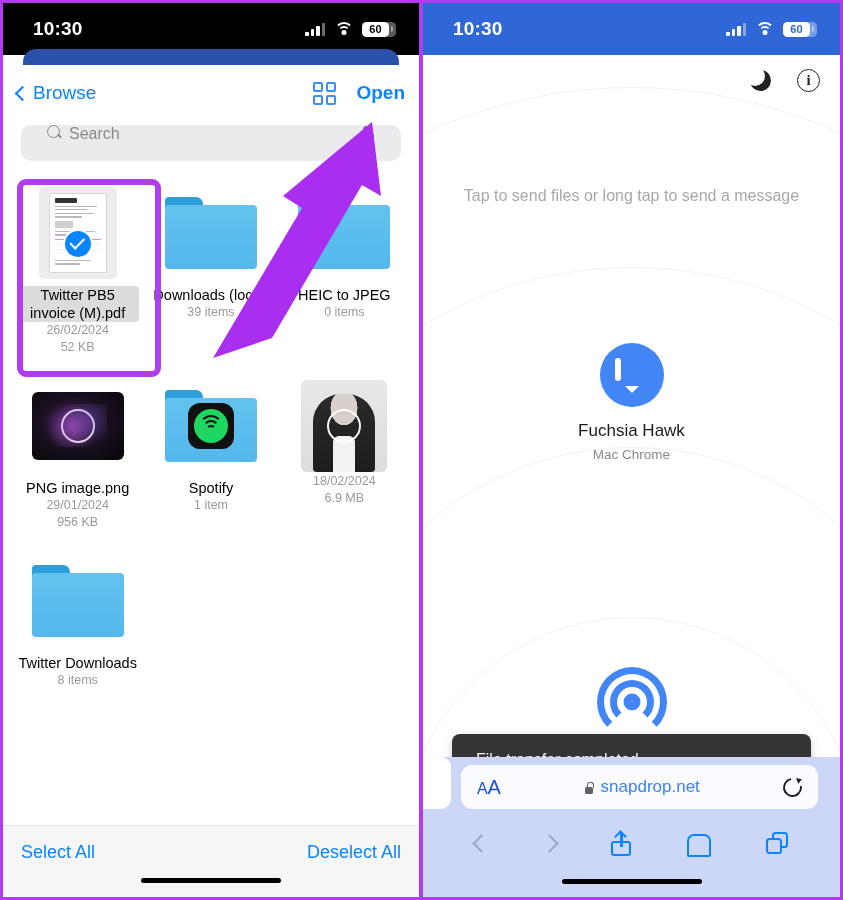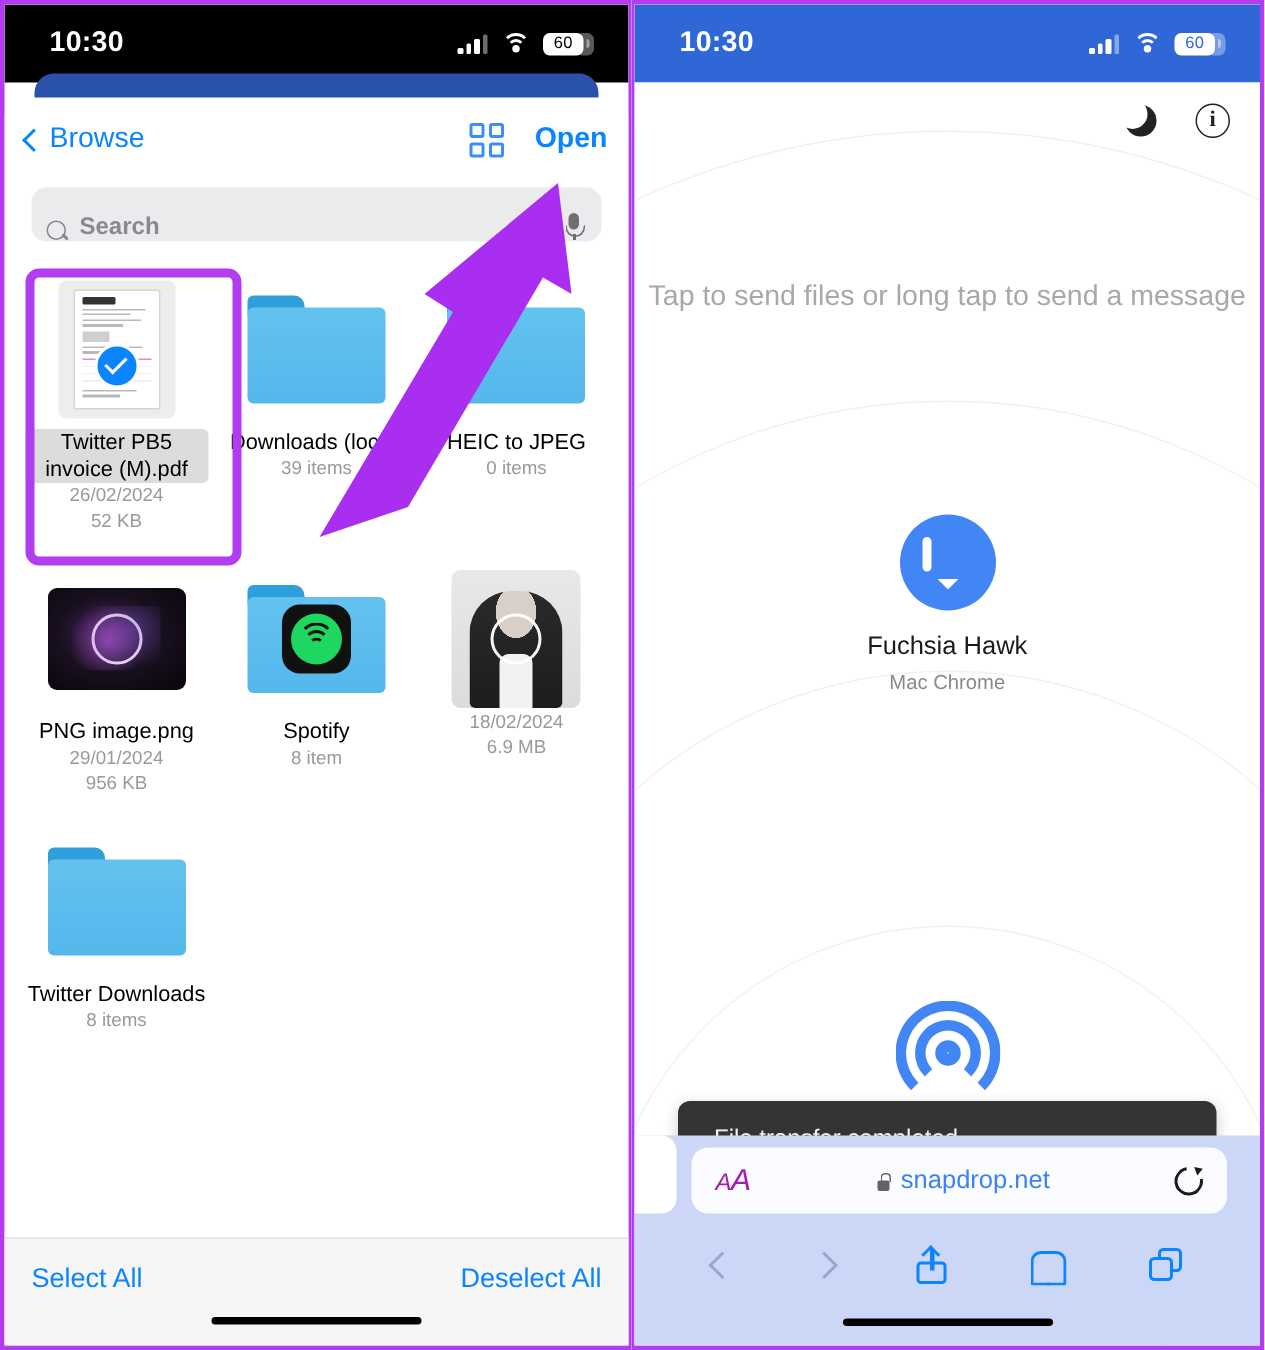--- a/index.html
+++ b/index.html
@@ -41,21 +41,21 @@
   .wifi span { position:absolute; left:50%; transform: translateX(-50%); border: 2.2px solid #fff;
                border-bottom-color: transparent; border-left-color: transparent; border-right-color: transparent;
                border-radius: 50%; }
   .wifi span:nth-child(1){ width: 19px; height: 19px; top: 0; }
   .wifi span:nth-child(2){ width: 12px; height: 12px; top: 3.5px; }
   .wifi span:nth-child(3){ width: 5px; height: 5px; top: 7.5px; background:#fff; border-radius:50%; border:none;}
 
   .battery { position: relative; display:flex; align-items:center; }
   .batt-body { width: 27px; height: 15px; border-radius: 4.5px; background: #fff;
                display:flex; align-items:center; justify-content:center; }
-  .batt-pct  { font-size: 11px; font-weight: normal; line-height:1; }
+  .batt-pct  { font-size: 11px; font-weight: bold; line-height:1; }
   .sb-black .batt-pct { color:#000; }
   .sb-blue  .batt-pct { color:#3067d6; }
   .batt-tip  { width: 2.5px; height: 6px; border-radius: 0 2px 2px 0; background: rgba(255,255,255,.45); margin-left: 1.5px;}
   .batt-ghost{ position:absolute; right:-3px; top:0; width:9px; height:15px; border-radius:0 4.5px 4.5px 0;
                background: rgba(255,255,255,.35); }
 
   
   .sheet-behind {
     position: absolute; top: 46px; left: 20px; right: 20px; height: 40px;
     background: #2b52ab; border-radius: 13px 13px 0 0;
@@ -81,21 +81,21 @@
     font-size: 18px; font-weight: bold; color:#000; pointer-events:none;
   }
   .nav-right { margin-left:auto; display:flex; align-items:center; gap: 20px; z-index:2;}
   .grid-ico { display:grid; grid-template-columns: 1fr 1fr; gap: 3px; }
   .grid-ico i { display:block; width: 10px; height: 10px; border: 2px solid #3a8dff; border-radius: 2px; }
   .nav-open { color:#0a84ff; font-size: 19px; font-weight: 600; cursor:pointer;}
 
   .search-wrap { padding: 4px 18px 10px; flex: 0 0 auto; }
   .search-bar {
     height: 36px; background:#ebebed; border-radius: 10px;
-    display:flex; align-items:flex-end; gap: 8px; padding: 0 10px; font-weight: bold;
+    display:flex; align-items:flex-start; gap: 8px; padding: 0 26px;
   }
   .mag { position:relative; width: 14px; height: 14px; flex:0 0 auto;}
   .mag::before { content:''; position:absolute; left:0; top:0; width: 11px; height: 11px;
                  border: 1.8px solid #86868b; border-radius: 50%; }
   .mag::after  { content:''; position:absolute; left:9.5px; top:10px; width: 5px; height: 1.8px;
                  background:#86868b; transform: rotate(45deg); border-radius:1px;}
   .search-ph { color:#8a8a8e; font-size: 16px; flex:1; }
   .mic { width: 13px; height: 20px; position:relative; flex:0 0 auto; margin-right:2px;}
   .mic::before { content:''; position:absolute; left:3px; top:1px; width: 7px; height:11px;
                  background:#6e6e73; border-radius:4px; }
@@ -219,21 +219,21 @@
   .moon { width: 21px; height: 21px; border-radius:50%; background:#222; position:relative; }
   .moon::after { content:''; position:absolute; left: -5px; top: -4px; width: 20px; height: 20px;
                  border-radius:50%; background:#fff; }
   .info {
     width: 23px; height: 23px; border-radius: 50%; border: 1.9px solid #222;
     display:flex; align-items:center; justify-content:center;
     font-family: "Liberation Serif", serif; font-size: 15px; font-weight:bold; color:#222; line-height:1;
   }
   .hint {
     position:absolute; top: 132px; left: 0; right: 0; text-align:center;
-    color:#a8a8ac; font-size: 19px; z-index: 2;
+    color:#a8a8ac; font-size: 16px; z-index: 2;
   }
   .device { position:absolute; top: 288px; left:0; right:0; display:flex; flex-direction:column; align-items:center; z-index:3;}
   .dev-circle { width: 64px; height: 64px; border-radius:50%; background:#4285f4;
                 display:flex; align-items:center; justify-content:center; }
   .monitor { width: 33px; height: 28px; position:relative; }
   .monitor .scr { width: 33px; height: 23px; border: 3px solid #fff; border-radius: 3px; }
   .monitor .stand { position:absolute; left:50%; bottom:-4px; transform: translateX(-50%);
                     width: 0; height:0; border-left: 7px solid transparent; border-right: 7px solid transparent;
                     border-top: 7px solid #fff; }
   .dev-name { font-size: 17px; color:#1a1a1a; margin-top: 14px; }
@@ -255,21 +255,21 @@
     color:#f2f2f2; font-size: 16px; z-index: 6; box-shadow: 0 3px 10px rgba(0,0,0,.2);
   }
 
   
   .safari { position:absolute; left:0; right:0; bottom: 0; height: 140px; background:#ccd6f7; z-index:7; }
   .safari-edge { position:absolute; left: 0; top: 0; width: 28px; height: 52px; background:#fff; border-radius: 0 10px 10px 0;}
   .addr {
     position:absolute; left: 38px; right: 22px; top: 8px; height: 44px;
     background:#fafcff; border-radius: 11px; display:flex; align-items:center; padding: 0 16px;
   }
-  .aa { color:#a21caf; font-size: 16px; font-weight:500; letter-spacing:-.3px;font-style:italic;}
+  .aa { color:#1d4ed8; font-size: 16px; font-weight:500; letter-spacing:-.3px;}
   .aa b { font-size: 20px; font-weight: 500; }
   .addr-center { flex:1; display:flex; align-items:center; justify-content:center; gap: 6px;}
   .lock { width: 11px; height: 13px; position:relative; }
   .lock::before { content:''; position:absolute; left: 1.5px; bottom:0; width: 8px; height: 7px; background:#636366; border-radius:1.5px;}
   .lock::after  { content:''; position:absolute; left: 3px; bottom: 6px; width: 5px; height: 5px;
                   border: 1.5px solid #636366; border-bottom:none; border-radius: 3px 3px 0 0;}
   .url { font-size: 17px; color:#3b82f6; }
   .reload { width: 19px; height: 19px; position:relative; }
   .reload::before {
     content:''; position:absolute; inset:0; border: 2.1px solid #1c1c1e; border-radius:50%;
@@ -436,21 +436,21 @@
                   <span class="spot-dot">
                       <i></i>
                       <i></i>
                       <i></i>
                     </span>
                 </span>
               </span>
             </div>
           </div>
           <div class="f-name">Spotify</div>
-          <div class="f-meta">8 item</div>
+          <div class="f-meta">1 item</div>
         </div>
 
         <div class="file-cell">
           <div class="thumb">
             <div class="img-mood">
               <span class="mood-fig"></span>
               <span class="play-ring"></span>
             </div>
           </div>
           <div class="f-meta">18/02/2024</div>

